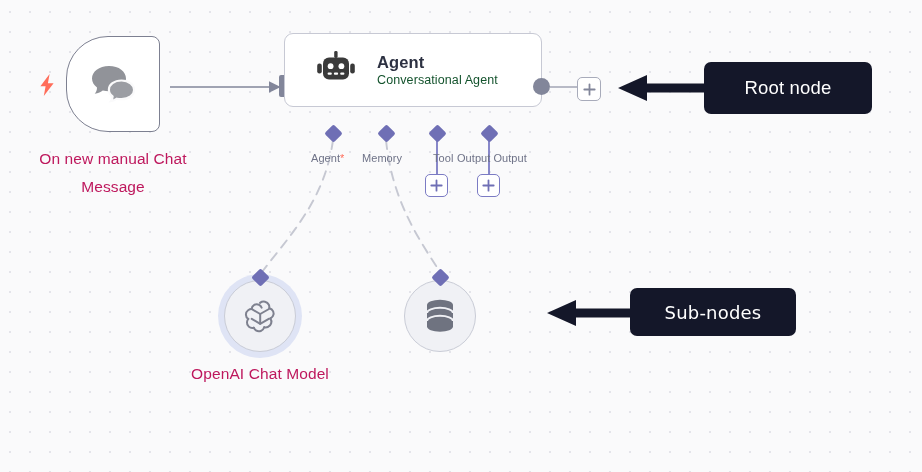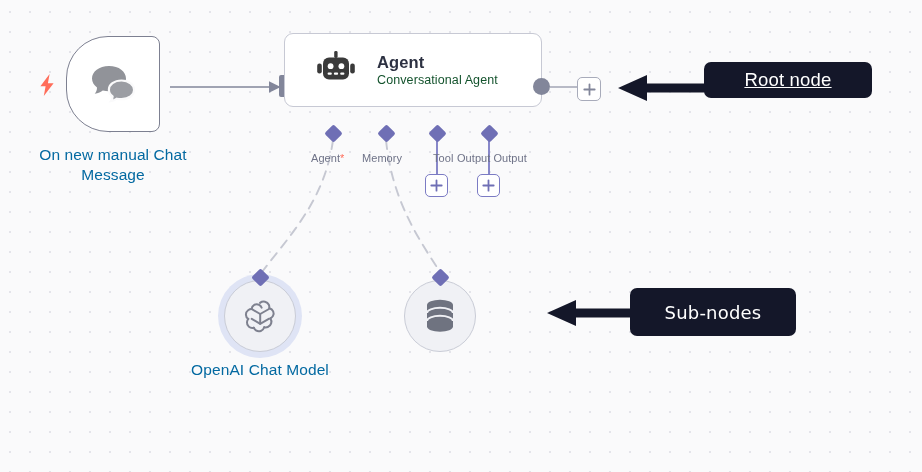--- a/index.html
+++ b/index.html
@@ -51,23 +51,23 @@
   }
   #trigger-icon { width: 46px; height: 40px; }
 
   #bolt-icon {
     left: 39px; top: 74px;
     width: 16px; height: 22px;
   }
 
   .node-caption {
     text-align: center;
-    color: #0369a1;
+    color: #be185d;
     font-size: 15.5px;
-    line-height: 20px;
+    line-height: 28px;
     letter-spacing: .1px;
   }
   #trigger-caption { left: 16px; top: 145px; width: 194px; }
 
   
   #agent-node {
     left: 284px; top: 33px;
     width: 258px; height: 74px;
     background: #ffffff;
     border: 1.5px solid #c7c9d4;
@@ -170,21 +170,21 @@
   .callout-box {
     background: #141729;
     border-radius: 7px;
     display: flex;
     align-items: center;
     justify-content: center;
     color: #ffffff;
   }
   #root-callout {
     left: 704px; top: 62px;
-    width: 168px; height: 36px; text-decoration: underline;
+    width: 168px; height: 52px;
   }
   #root-callout-label { font-size: 18.5px; letter-spacing: .2px; }
 
   #sub-callout {
     left: 630px; top: 288px;
     width: 166px; height: 48px;
   }
   #sub-callout-label {
     font-size: 18px;
     letter-spacing: .2px;

